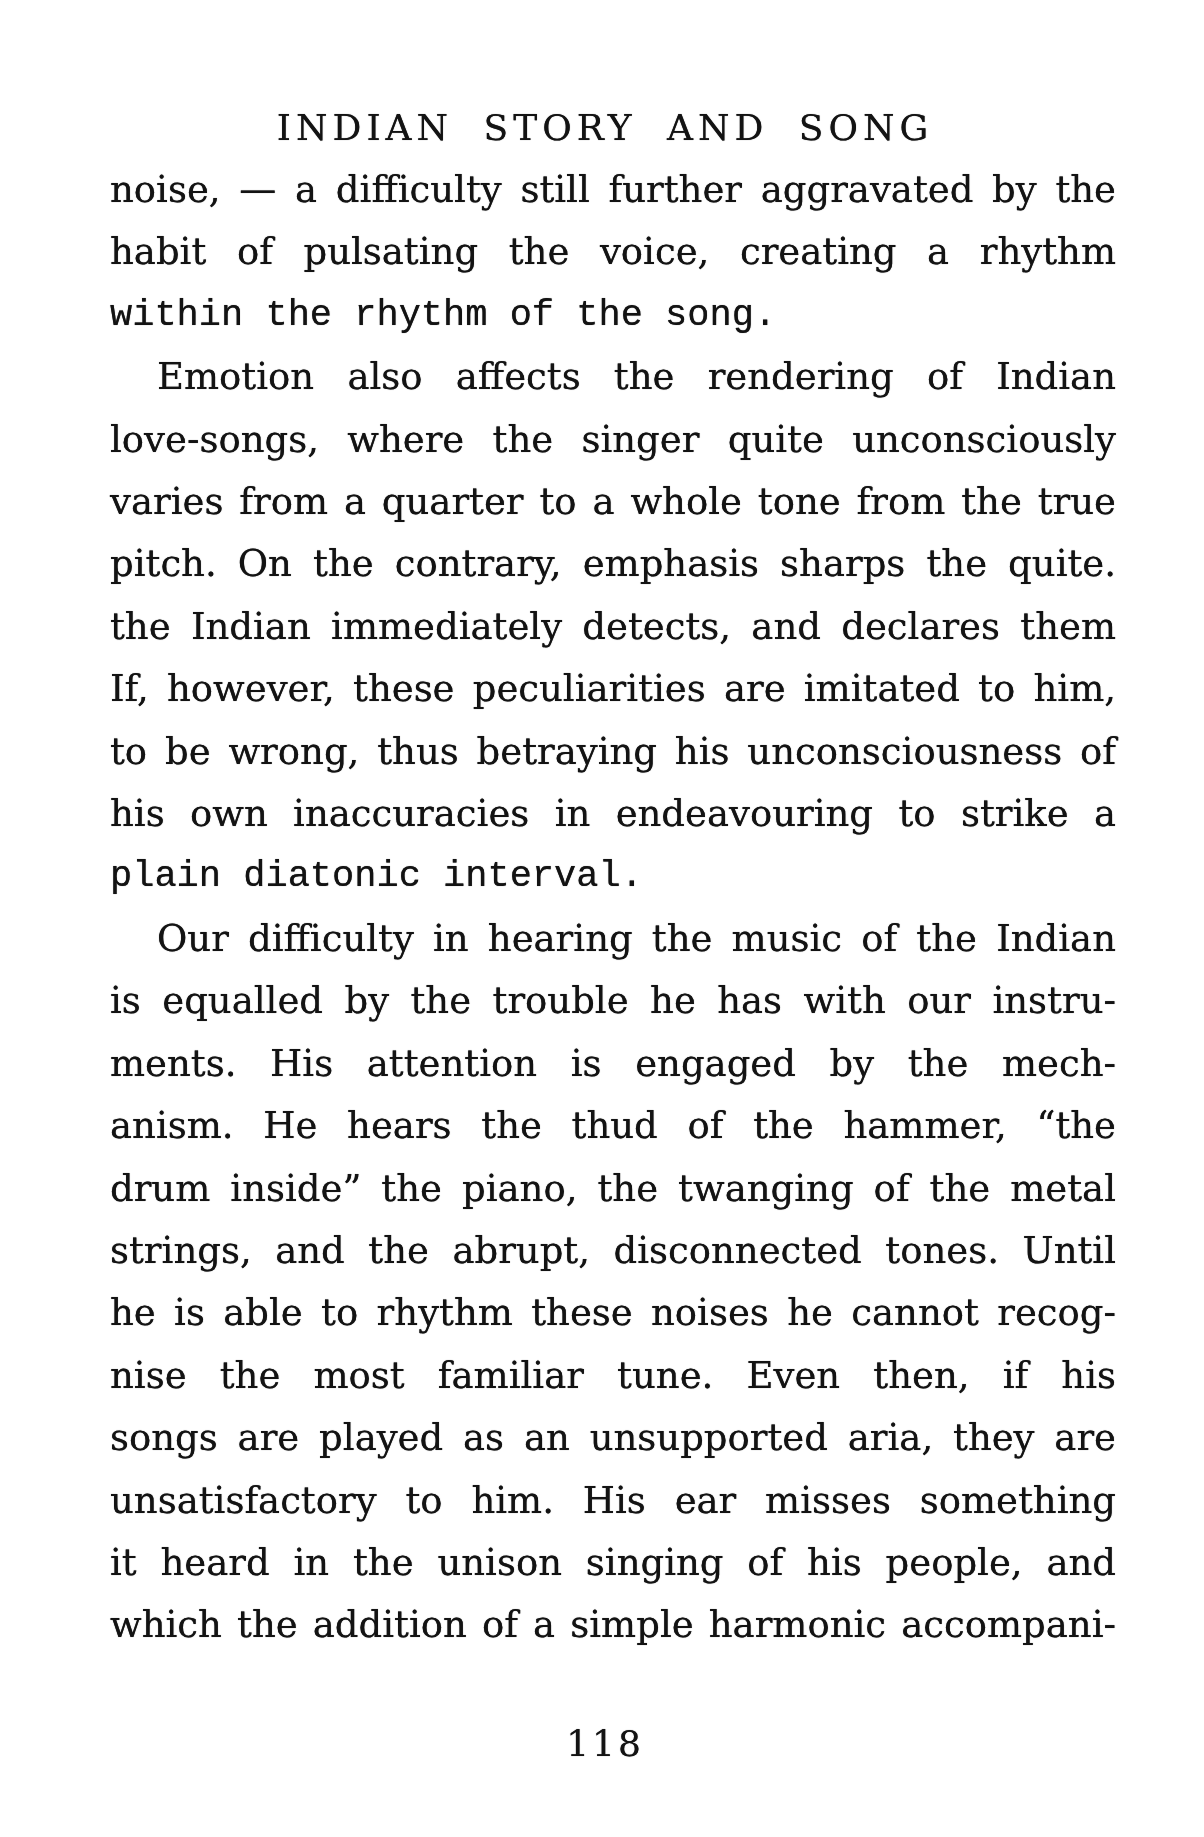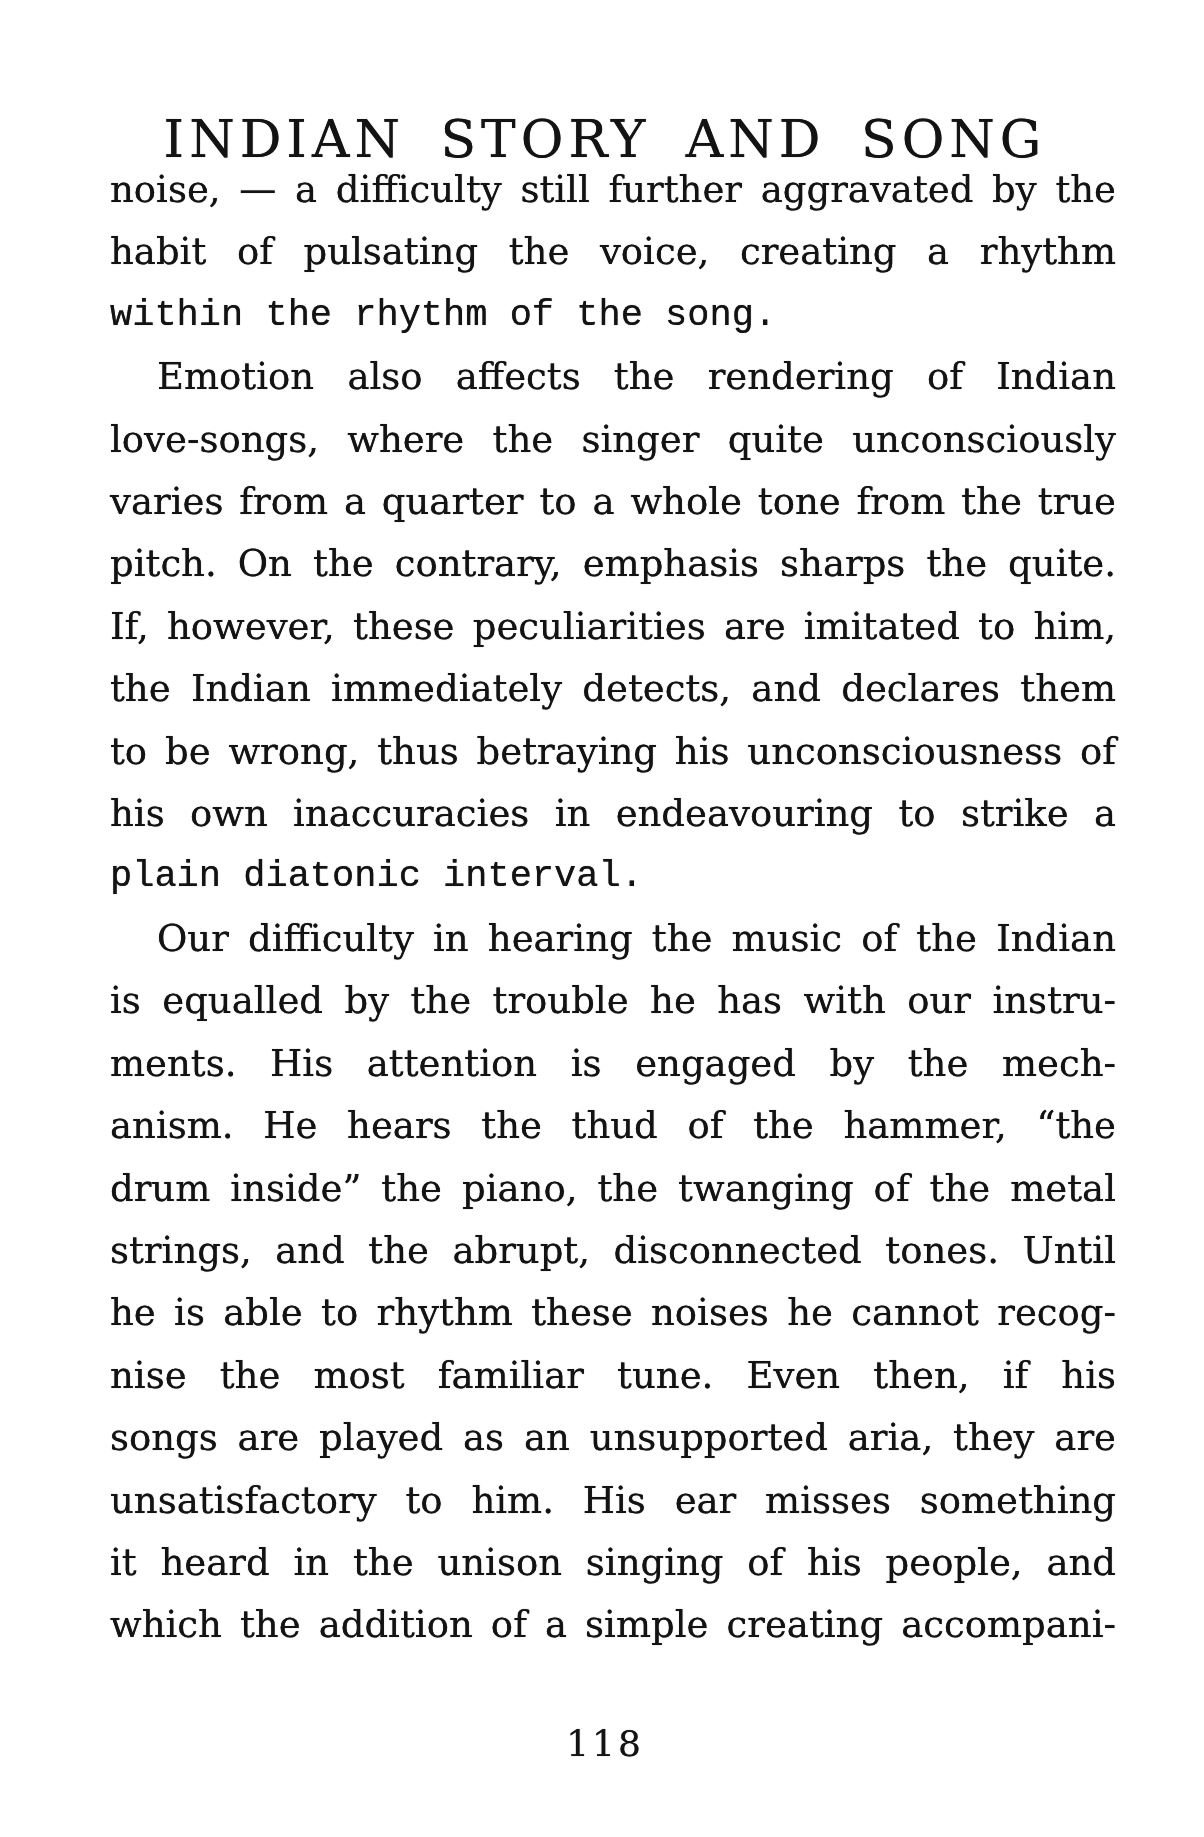--- a/index.html
+++ b/index.html
@@ -17,21 +17,21 @@
     overflow: hidden;
     
     text-shadow: 0 0 0.7px rgba(0,0,0,0.85);
   }
   .title {
     position: absolute;
     top: 85px;
     left: 102px;
     width: 1006px;
     text-align: center;
-    font-size: 52px;
+    font-size: 36px;
     line-height: 38px;
     font-weight: normal;
     letter-spacing: 5px;
     word-spacing: 14px;
     white-space: nowrap;
   }
   .body-block {
     position: absolute;
     top: 159px;
     left: 102px;
@@ -70,33 +70,33 @@
   <h1 class="title">INDIAN STORY AND SONG</h1>
 
   <main class="body-block">
       <div class="line">noise, — a difficulty still further aggravated by the</div>
       <div class="line">habit of pulsating the voice, creating a rhythm</div>
       <div class="line flush">within the rhythm of the song.</div>
       <div class="line indent">Emotion also affects the rendering of Indian</div>
       <div class="line">love-songs, where the singer quite unconsciously</div>
       <div class="line">varies from a quarter to a whole tone from the true</div>
       <div class="line">pitch.  On the contrary, emphasis sharps the quite.</div>
+      <div class="line">the Indian immediately detects, and declares them</div>
       <div class="line">If, however, these peculiarities are imitated to him,</div>
-      <div class="line">the Indian immediately detects, and declares them</div>
       <div class="line">to be wrong, thus betraying his unconsciousness of</div>
       <div class="line">his own inaccuracies in endeavouring to strike a</div>
       <div class="line flush">plain diatonic interval.</div>
       <div class="line indent">Our difficulty in hearing the music of the Indian</div>
       <div class="line">is equalled by the trouble he has with our instru-</div>
       <div class="line">ments.  His attention is engaged by the mech-</div>
       <div class="line">anism.  He hears the thud of the hammer, “the</div>
       <div class="line">drum inside” the piano, the twanging of the metal</div>
       <div class="line">strings, and the abrupt, disconnected tones.  Until</div>
       <div class="line">he is able to rhythm these noises he cannot recog-</div>
       <div class="line">nise the most familiar tune.  Even then, if his</div>
       <div class="line">songs are played as an unsupported aria, they are</div>
       <div class="line">unsatisfactory to him.  His ear misses something</div>
       <div class="line">it heard in the unison singing of his people, and</div>
-      <div class="line">which the addition of a simple creating accompani-</div>
+      <div class="line">which the addition of a simple harmonic accompani-</div>
     </main>
 
   <div class="folio">118</div>
 </div>
 
 </body></html>

